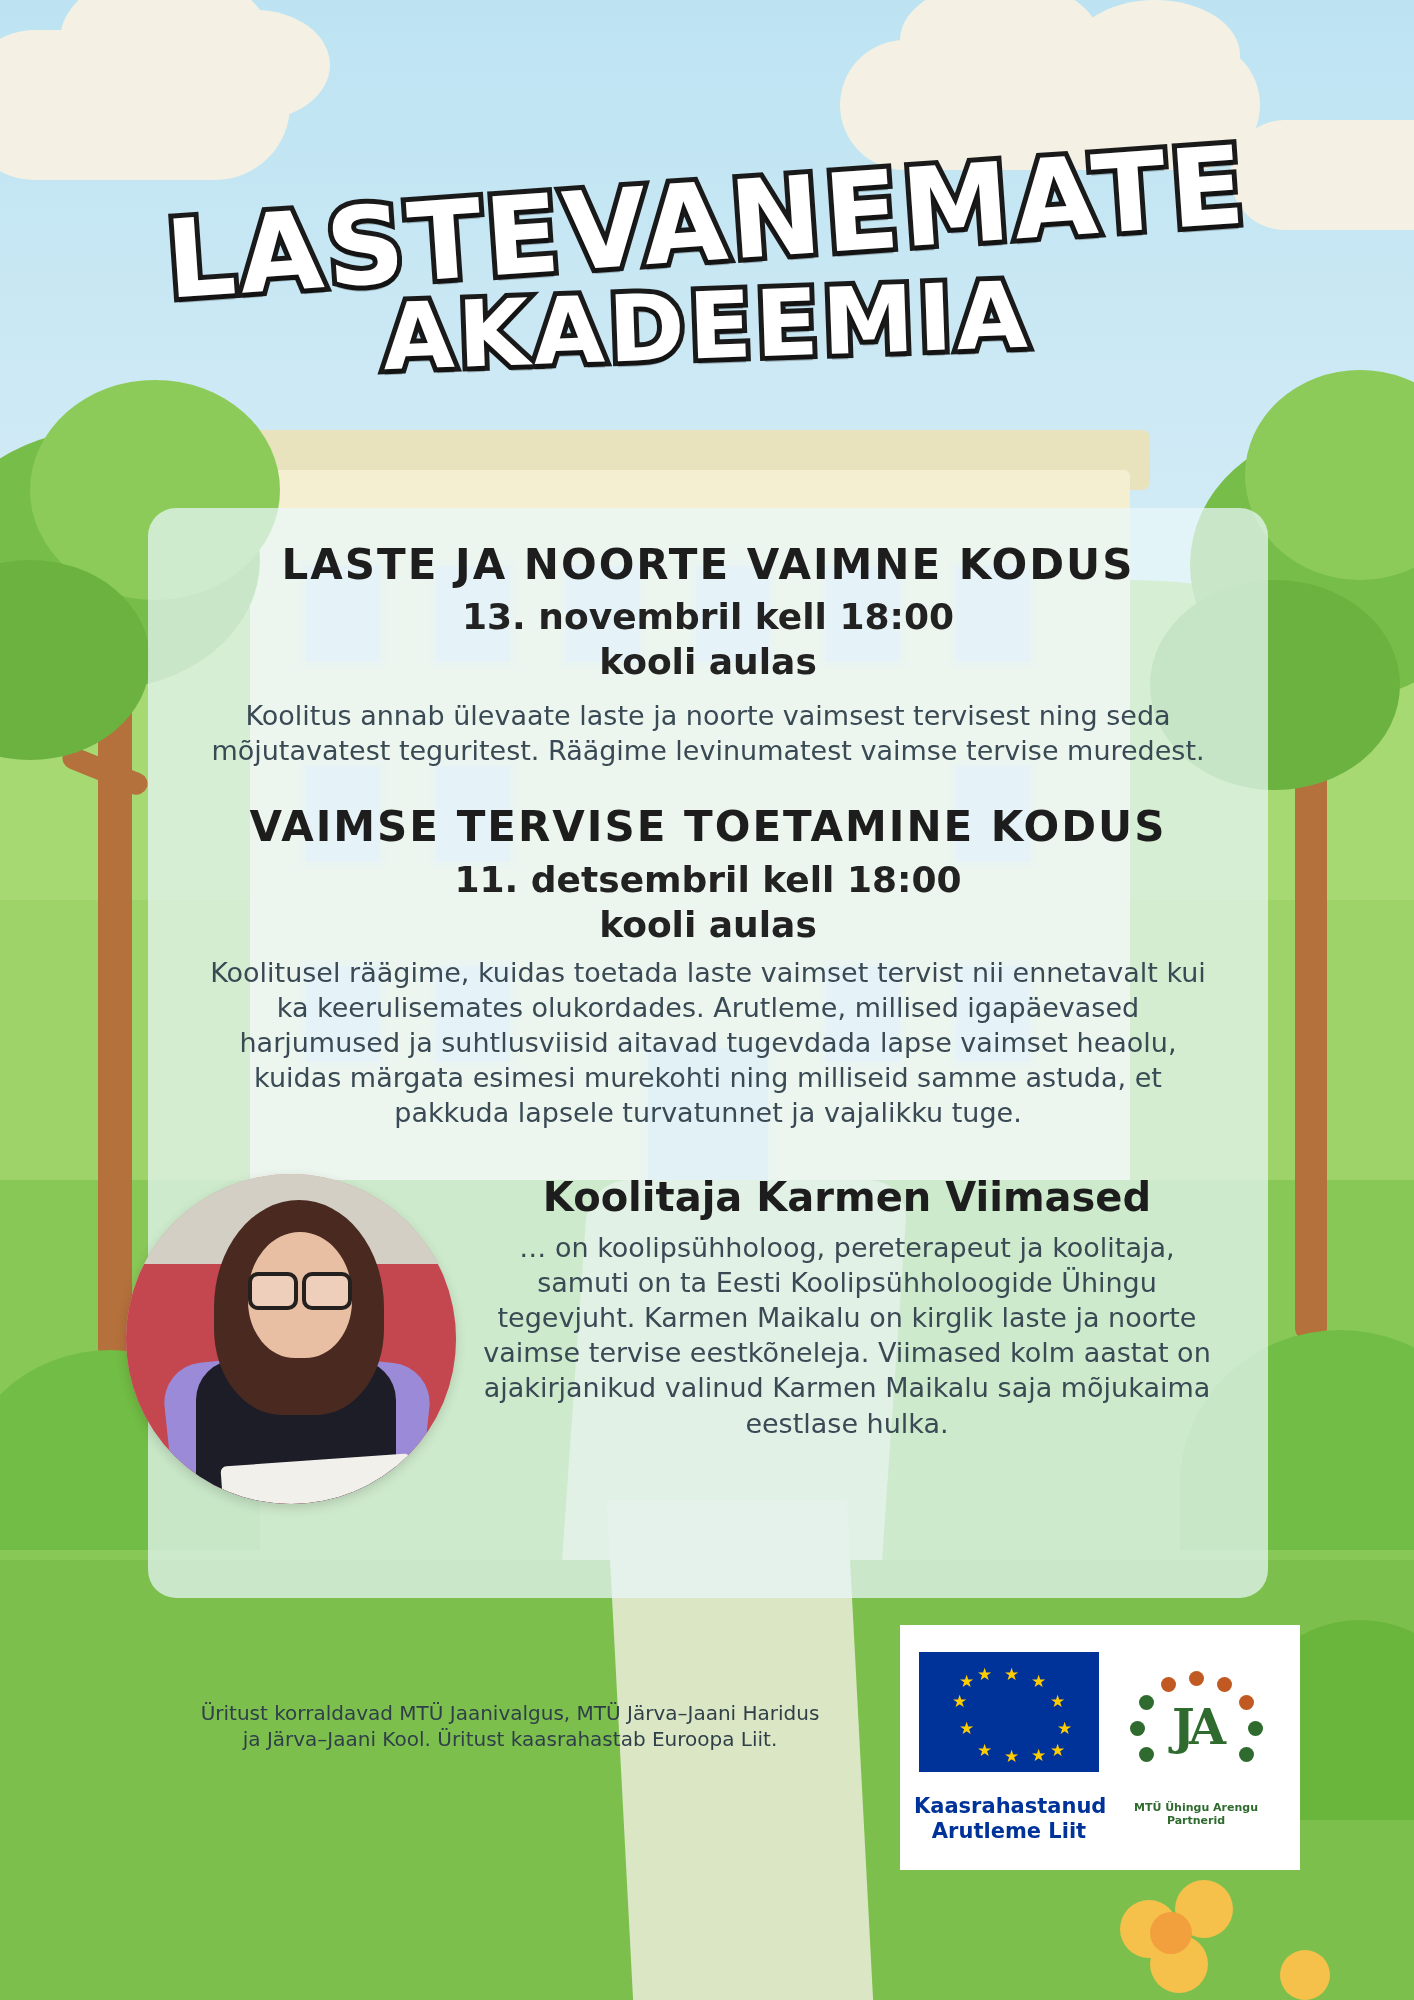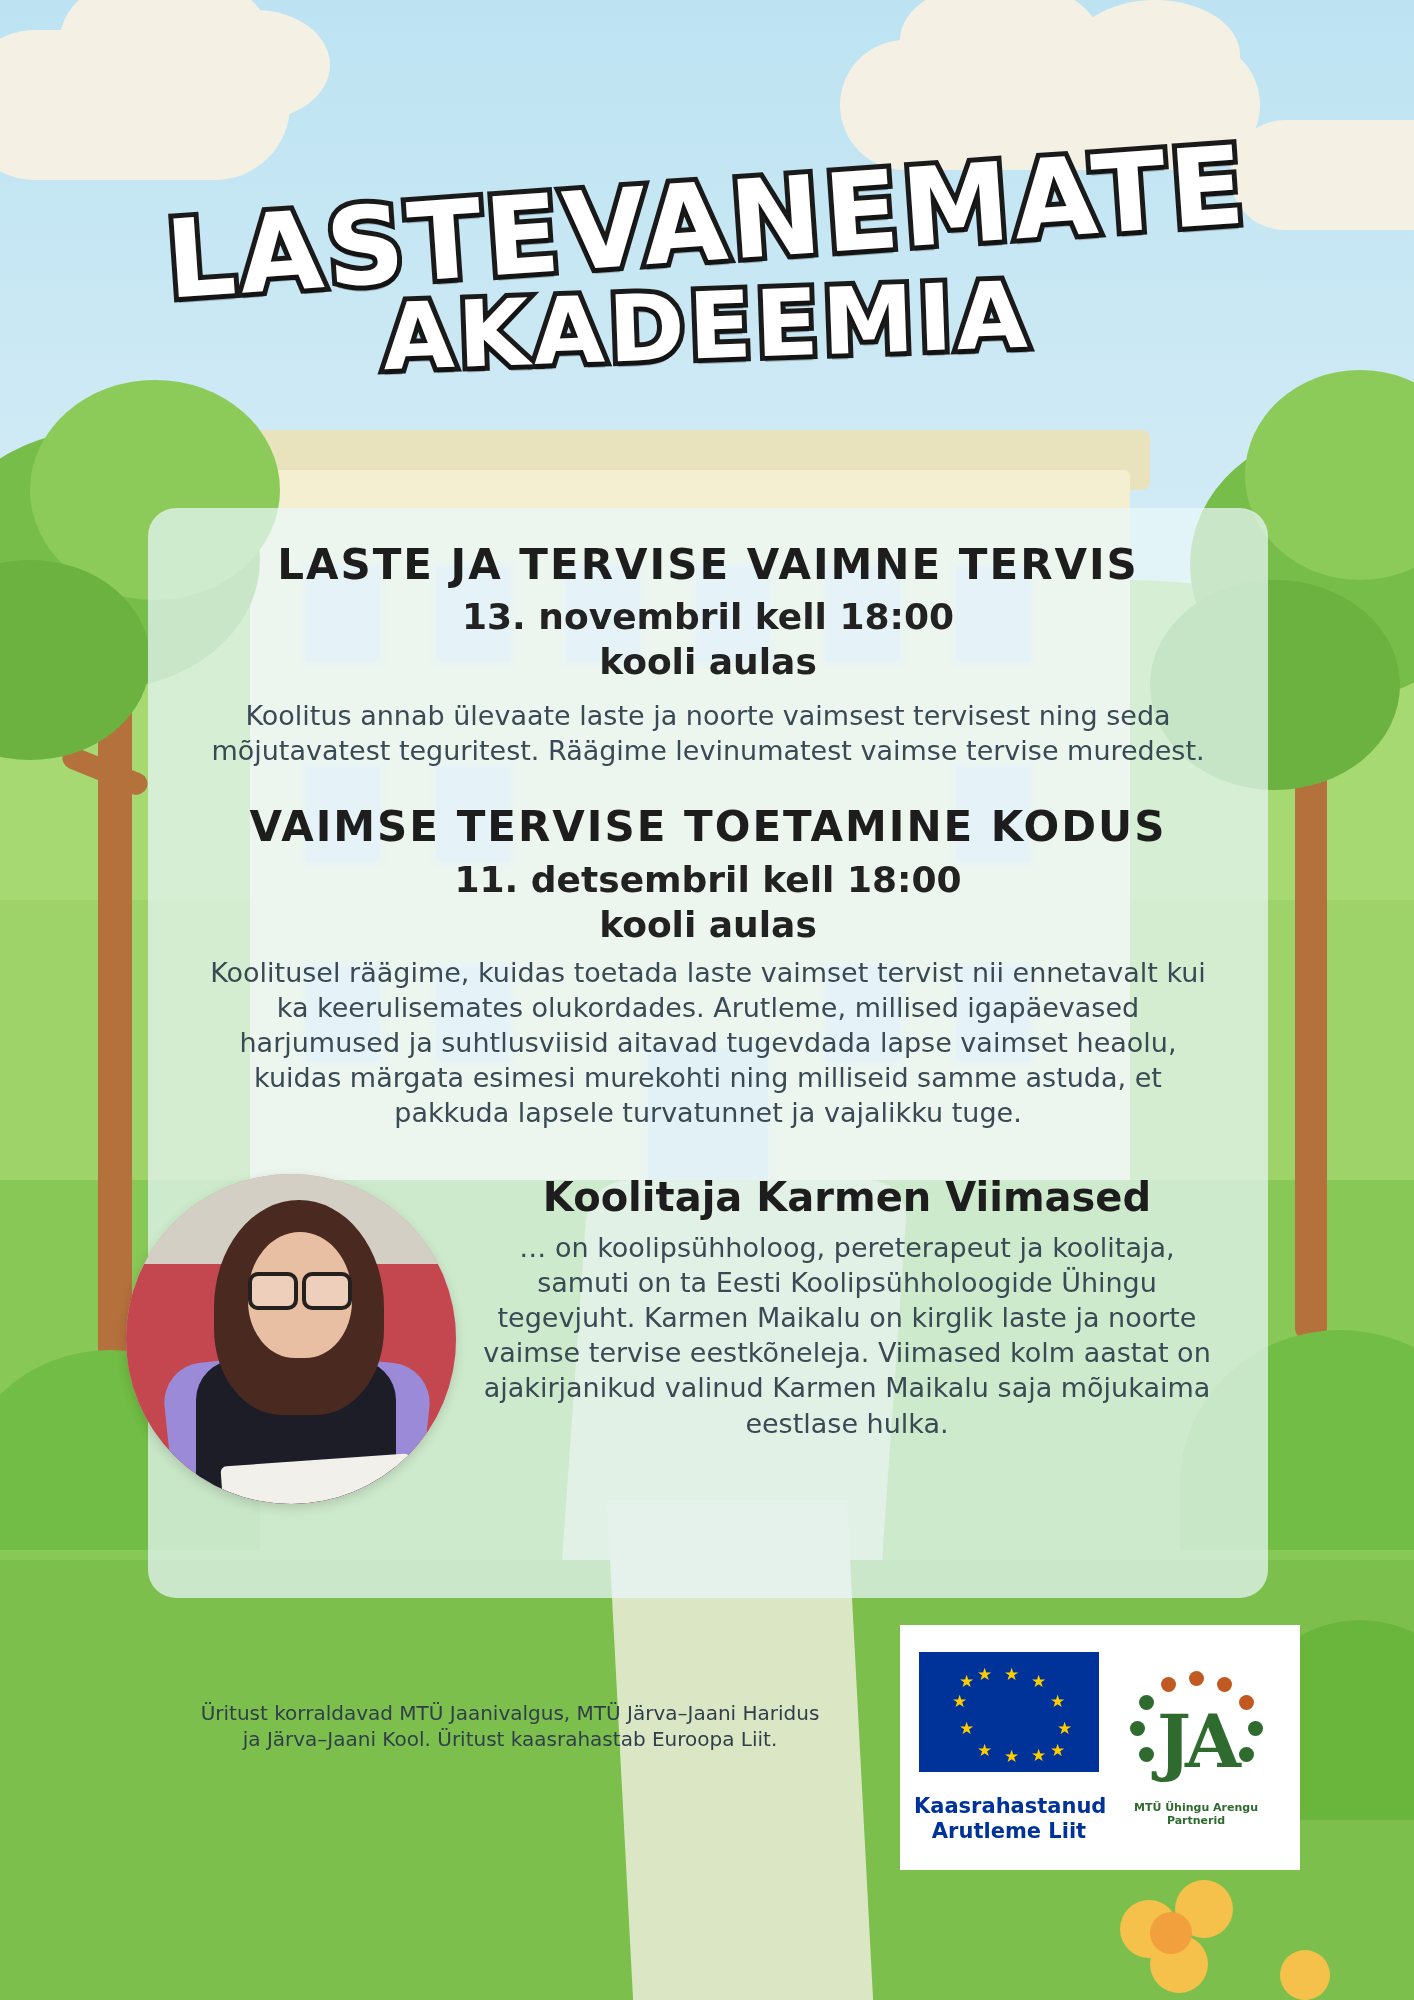--- a/index.html
+++ b/index.html
@@ -374,21 +374,21 @@
     position: absolute;
     width: 15px; height: 15px;
     border-radius: 50%;
   }
   .partner-letters {
     position: absolute;
     left: 0; top: 30px; width: 150px;
     text-align: center;
     font-family: "DejaVu Serif", serif;
     font-weight: bold;
-    font-size: 72px;
+    font-size: 48px;
     color: #2f6b2f;
     letter-spacing: -6px;
   }
   .partner-caption {
     margin-top: 2px;
     font-family: "DejaVu Sans", sans-serif;
     font-size: 11px;
     color: #2f6b2f;
     font-weight: bold;
   }
@@ -455,21 +455,21 @@
   <div class="flower-petal" style="left:1280px; top:1950px; width:50px; height:50px;"></div>
 
   <div class="title-wrap">
     <div class="title-line l1">LASTEVANEMATE</div>
     <div class="title-line l2">AKADEEMIA</div>
   </div>
 
   <div class="card">
 
     <div class="block-1">
-      <h2 class="session-title">LASTE JA TERVISE VAIMNE TERVIS</h2>
+      <h2 class="session-title">LASTE JA NOORTE VAIMNE KODUS</h2>
       <p class="session-date">13. novembril kell 18:00</p>
       <p class="session-place">kooli aulas</p>
       <p class="session-desc">Koolitus annab ülevaate laste ja noorte vaimsest tervisest ning seda mõjutavatest teguritest. Räägime levinumatest vaimse tervise muredest.</p>
     </div>
 
     <div class="block-2">
       <h2 class="session-title">VAIMSE TERVISE TOETAMINE KODUS</h2>
       <p class="session-date">11. detsembril kell 18:00</p>
       <p class="session-place">kooli aulas</p>
       <p class="session-desc">Koolitusel räägime, kuidas toetada laste vaimset tervist nii ennetavalt kui ka keerulisemates olukordades. Arutleme, millised igapäevased harjumused ja suhtlusviisid aitavad tugevdada lapse vaimset heaolu, kuidas märgata esimesi murekohti ning milliseid samme astuda, et pakkuda lapsele turvatunnet ja vajalikku tuge.</p>

